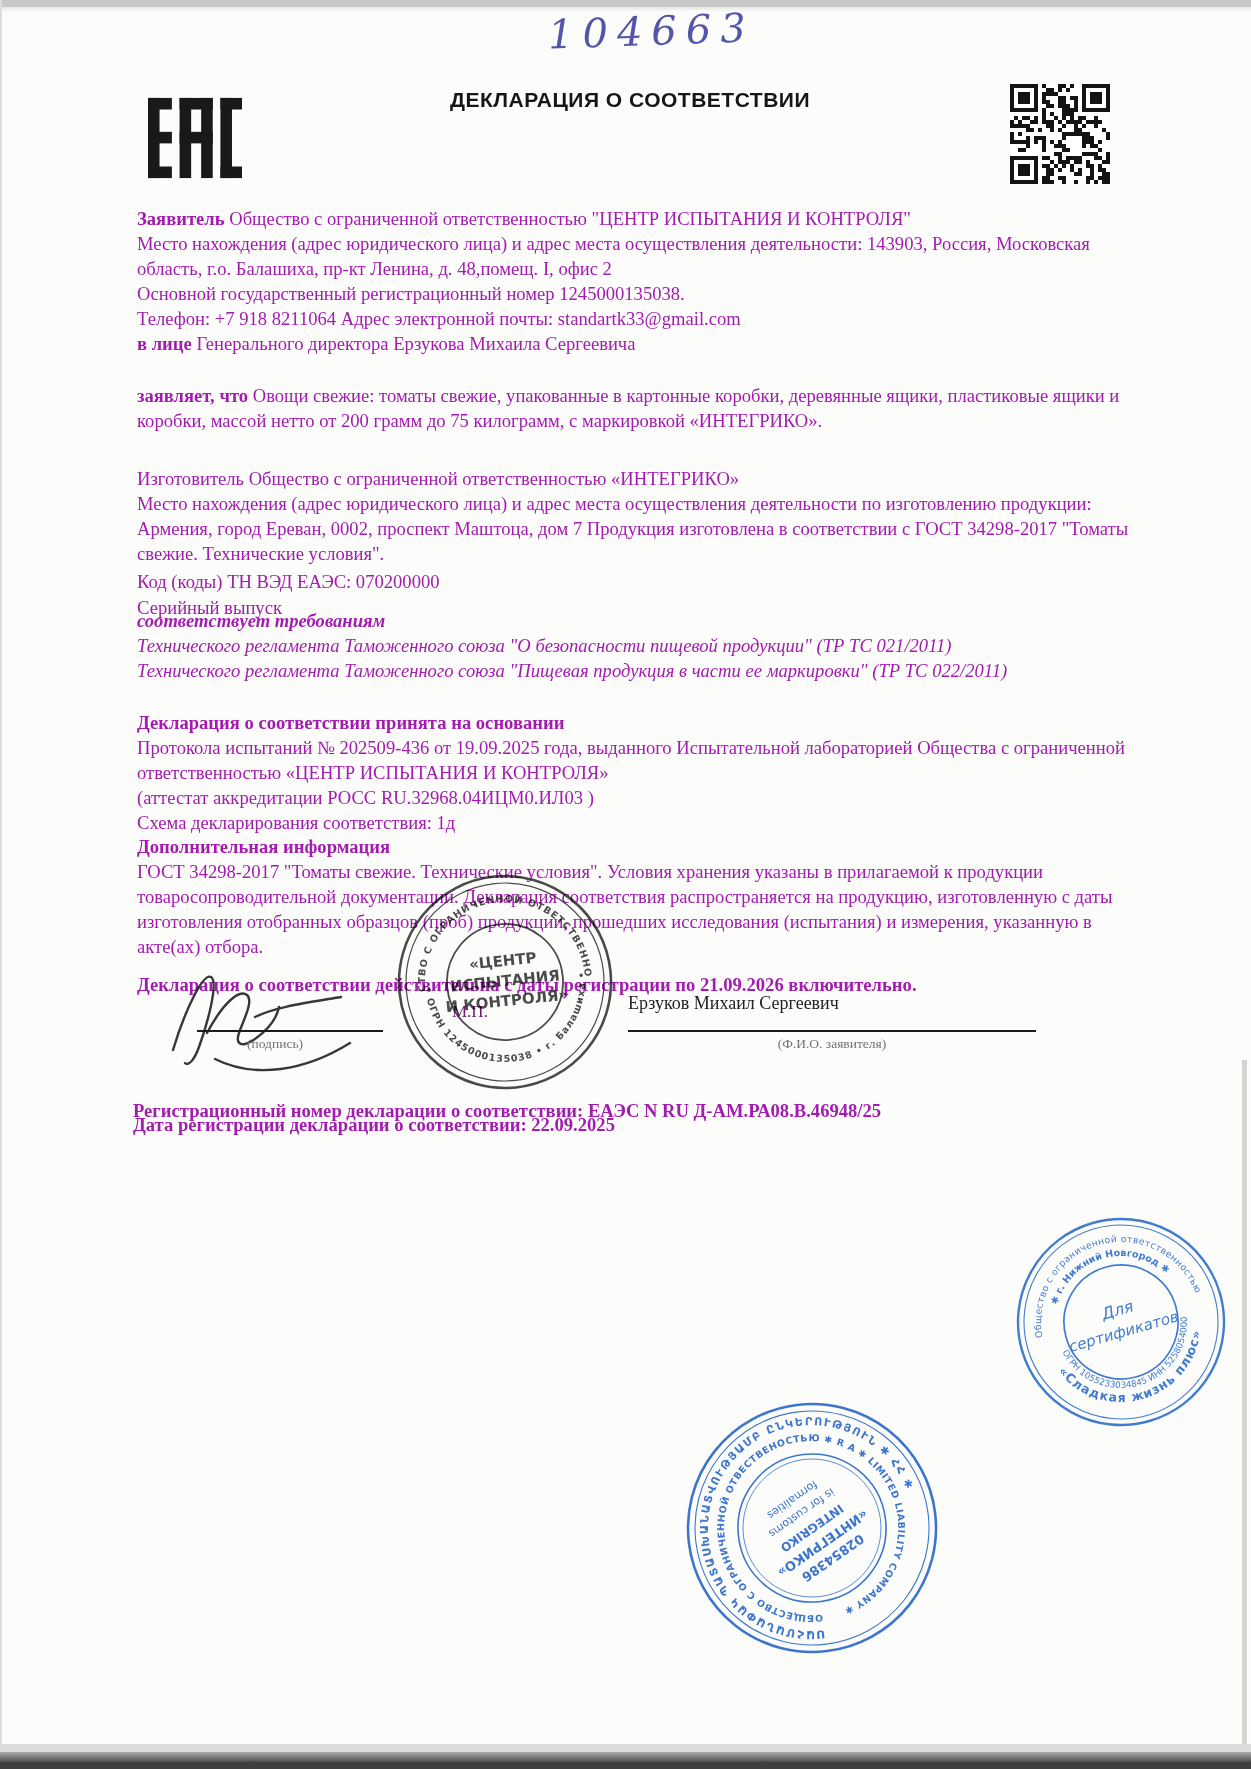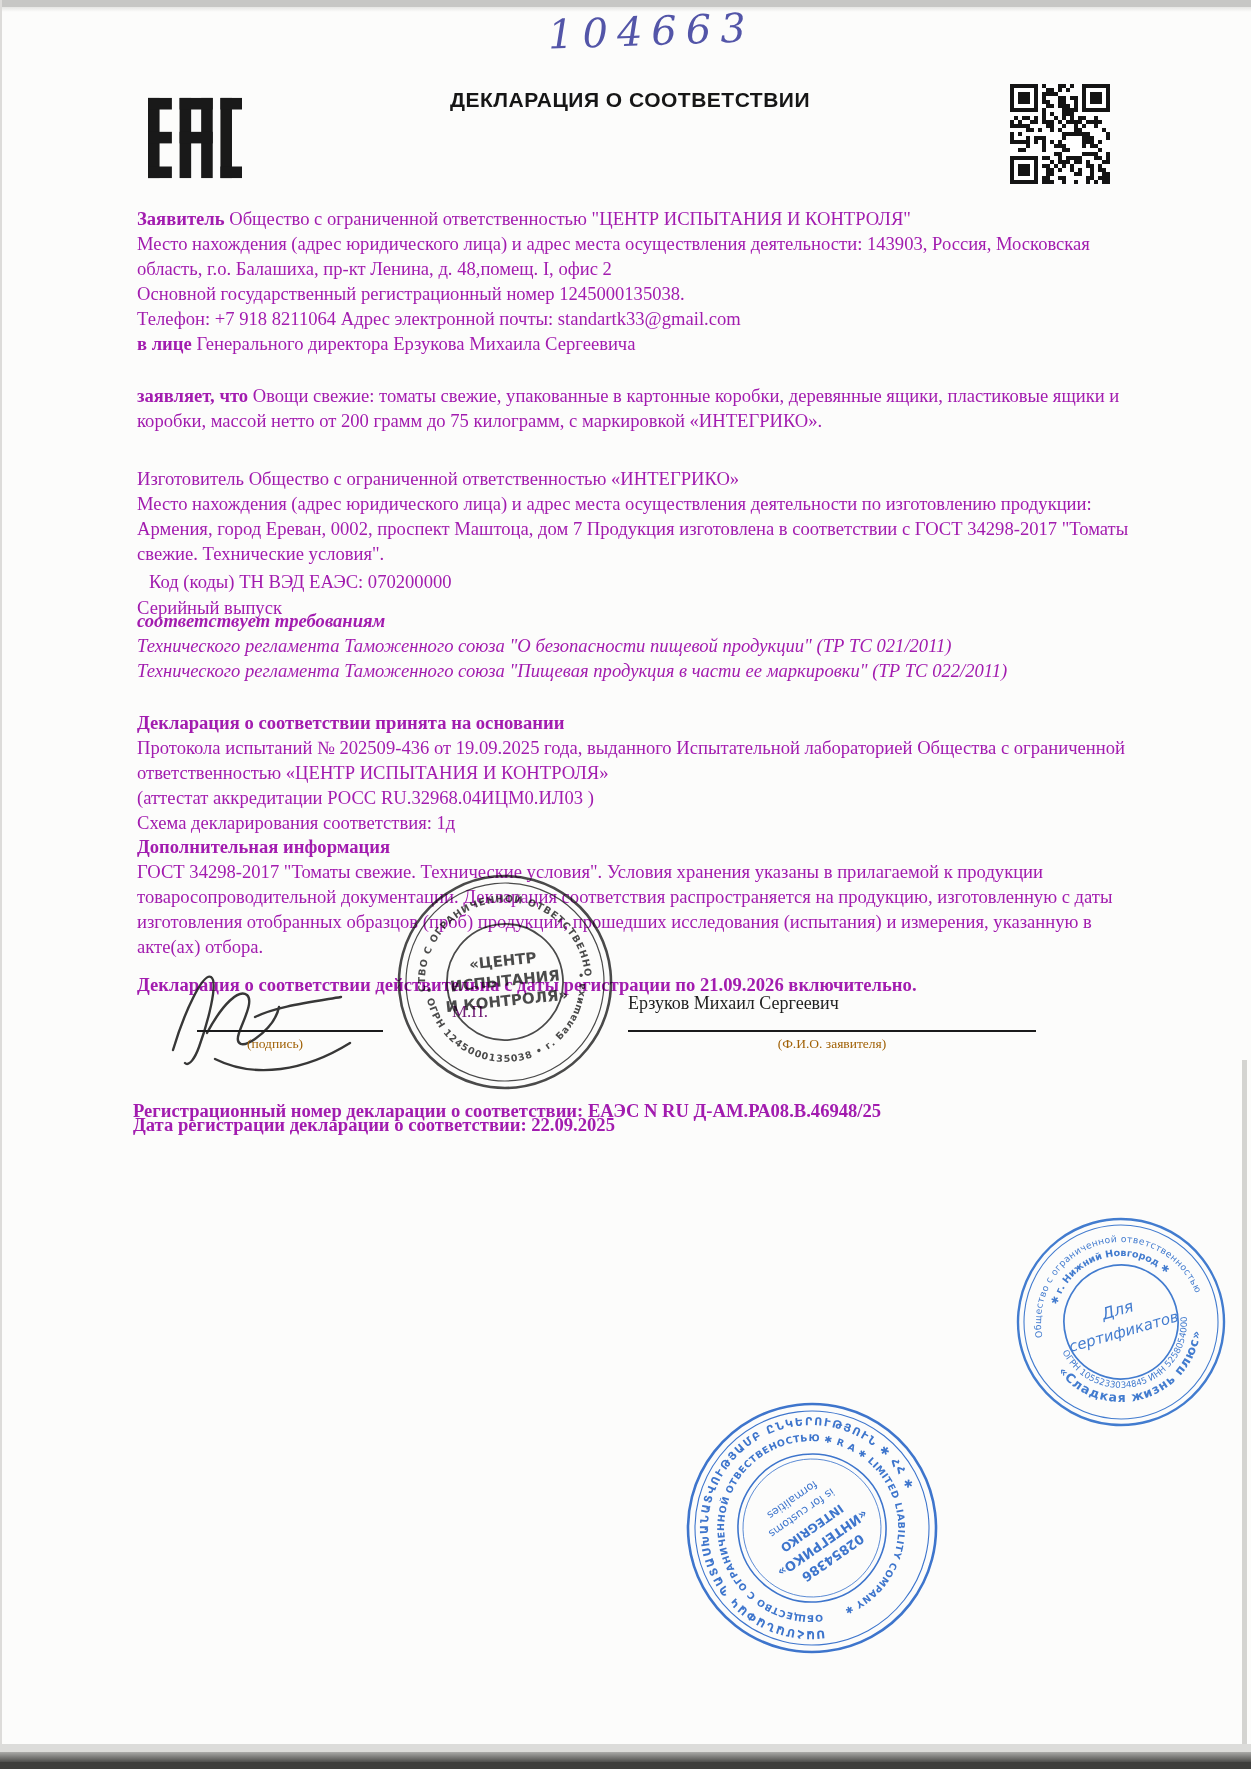--- a/index.html
+++ b/index.html
@@ -9,21 +9,21 @@
   .para{position:absolute;left:137px;width:992px;font-size:18.6px;line-height:25px;color:#a21caf;}
   .para b{font-weight:bold;}
   .bold{font-weight:bold;}
   .hdr-title{position:absolute;left:280px;top:86px;width:700px;text-align:center;
              font-family:"Liberation Sans", sans-serif;font-weight:bold;font-size:21px;
              line-height:27px;letter-spacing:.5px;color:#161616;}
   .handwritten{position:absolute;left:548px;top:8px;font-family:"DejaVu Serif", serif;
                font-style:italic;font-size:40px;letter-spacing:9px;color:#3c3f9d;
                transform:rotate(-2deg);opacity:.88;}
   .sig-line{position:absolute;height:2px;background:#1b1b1b;}
-  .small-label{position:absolute;font-size:13.5px;color:#a16207;}
+  .small-label{position:absolute;font-size:13.5px;color:#737373;}
   .stamp{position:absolute;mix-blend-mode:multiply;}
   .edge{position:absolute;}
   svg text{font-family:"DejaVu Sans", sans-serif;}
 </style>
 </head>
 <body>
 
 <div class="page">
 
   <div class="edge" style="left:0;top:0;width:1251px;height:7px;background:#c7c7c5;"></div>
@@ -280,21 +280,21 @@
     <div><b>в лице</b><span> Генерального директора Ерзукова Михаила Сергеевича</span></div>
   </div>
 
   <div class="para" style="top:383px;">
     <b>заявляет, что</b><span> Овощи свежие: томаты свежие, упакованные в картонные коробки, деревянные ящики, пластиковые ящики и коробки, массой нетто от 200 грамм до 75 килограмм, с маркировкой «ИНТЕГРИКО».</span>
   </div>
 
   <div class="para" style="top:466px;">
     <div>Изготовитель Общество с ограниченной ответственностью «ИНТЕГРИКО»</div>
     <div>Место нахождения (адрес юридического лица) и адрес места осуществления деятельности по изготовлению продукции: Армения, город Ереван, 0002, проспект Маштоца, дом 7 Продукция изготовлена в соответствии с ГОСТ 34298-2017 "Томаты свежие. Технические условия".</div>
-    <div style="margin-top:3px;margin-left:12px;">Код (коды) ТН ВЭД ЕАЭС: 070200000</div>
+    <div style="margin-top:3px;">Код (коды) ТН ВЭД ЕАЭС: 070200000</div>
     <div style="margin-top:1px;">Серийный выпуск</div>
   </div>
 
   <div class="para" style="top:608px;font-style:italic;">
     <div class="bold">соответствует требованиям</div>
     <div>Технического регламента Таможенного союза "О безопасности пищевой продукции" (ТР ТС 021/2011)</div>
     <div>Технического регламента Таможенного союза "Пищевая продукция в части ее маркировки" (ТР ТС 022/2011)</div>
   </div>
 
   <div class="para" style="top:710px;">

